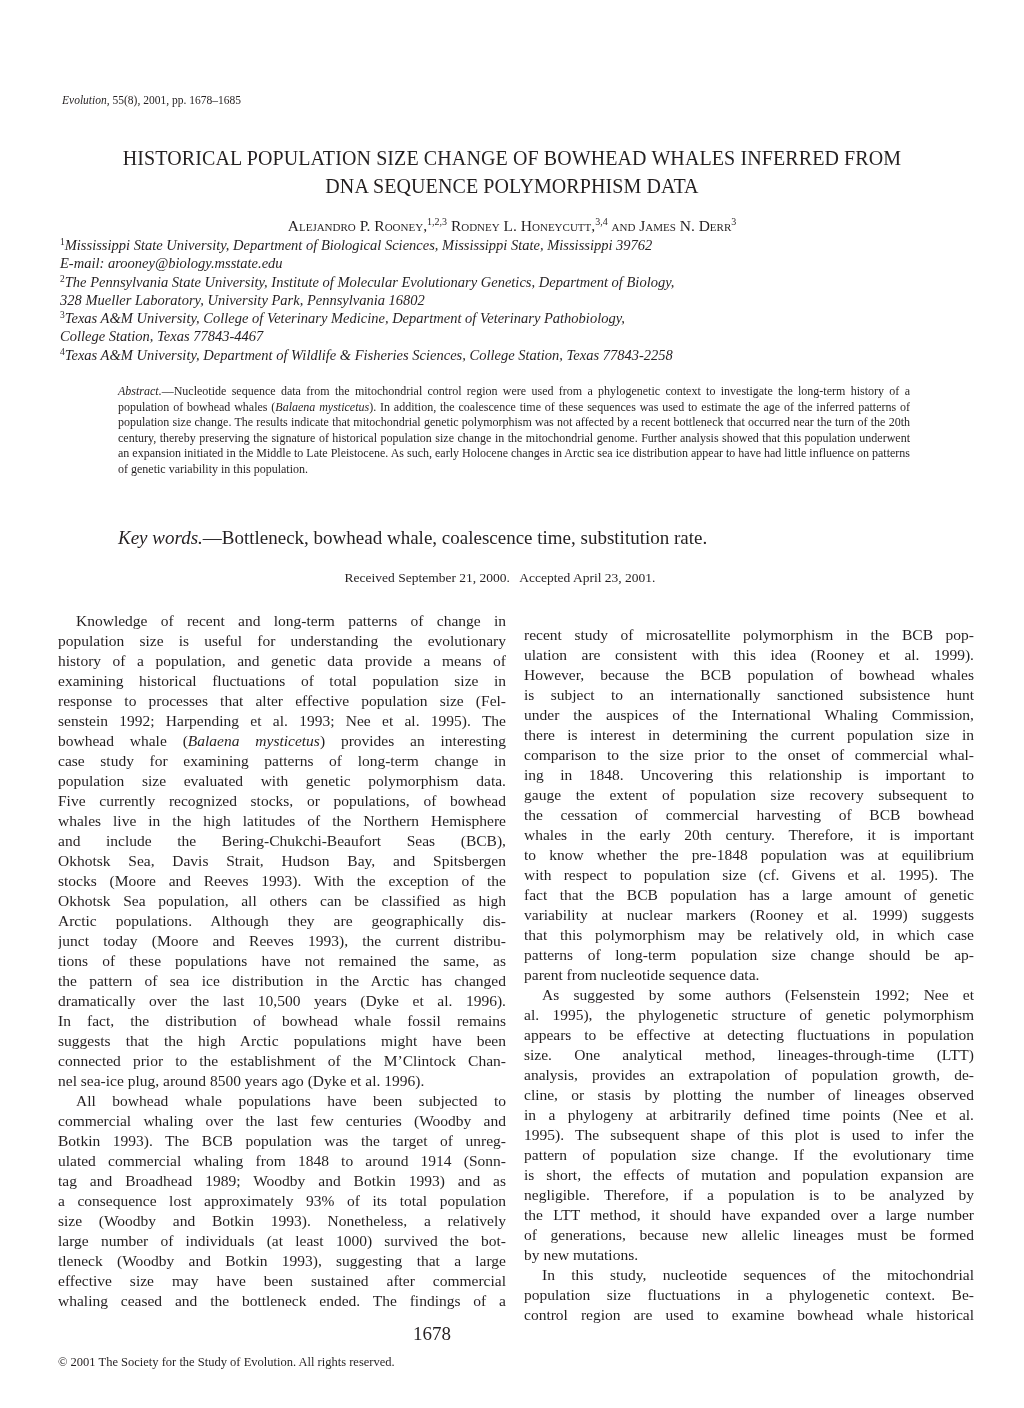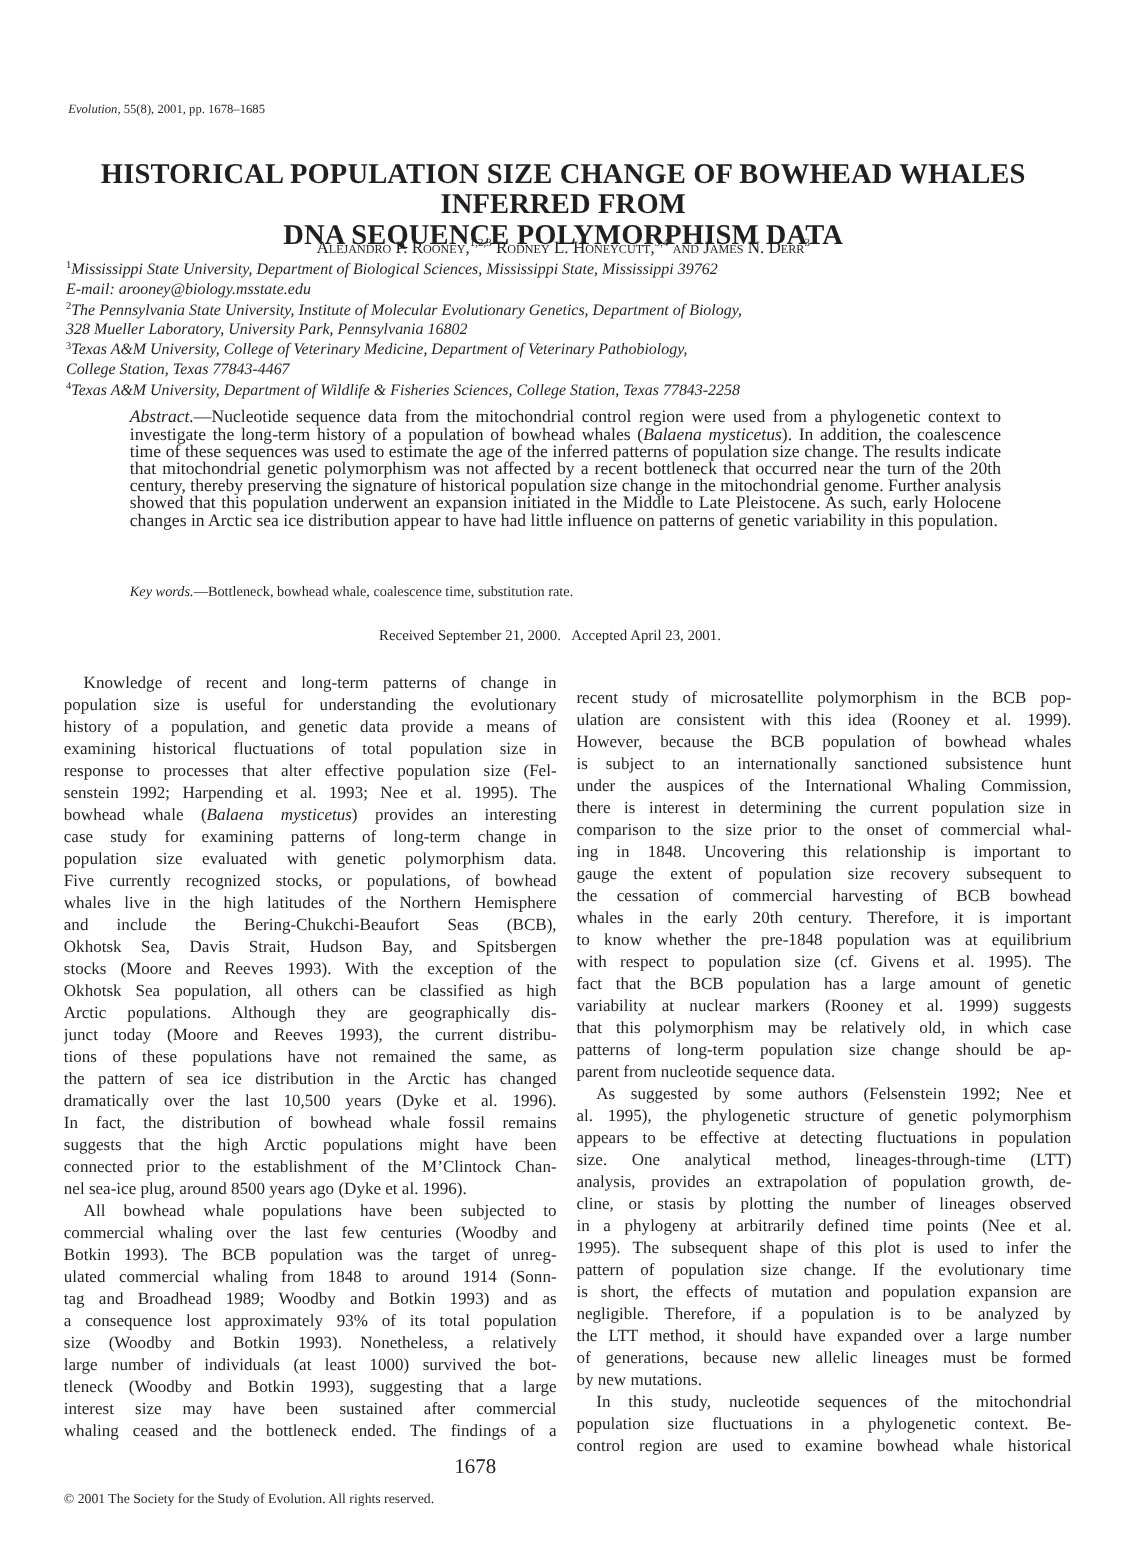--- a/index.html
+++ b/index.html
@@ -5,39 +5,39 @@
   html, body { margin: 0; padding: 0; background: #ffffff; }
   body {
     width: 1024px; height: 1408px; position: relative; overflow: hidden;
     font-family: "Liberation Serif", "DejaVu Serif", serif; color: #231f20;
   }
   .abs { position: absolute; }
   #journal-ref { left: 62px; top: 94px; font-size: 11.5px; }
   #journal-ref .jname { font-style: italic; }
   #title {
     left: 40px; width: 944px; top: 144px; text-align: center;
-    font-size: 26px; line-height: 28px; letter-spacing: 0.1px; font-weight: bold;
+    font-size: 20px; line-height: 28px; letter-spacing: 0.1px;
   }
   #authors {
     left: 60px; width: 904px; top: 216px; text-align: center;
     font-size: 15.5px; line-height: 19px; font-variant: small-caps;
   }
   #authors sup { font-size: 10px; font-variant: normal; vertical-align: 6px; line-height: 0; }
   #affils {
     left: 60px; width: 904px; top: 236px; text-align: left;
     font-size: 14.5px; line-height: 18.3px; font-style: italic;
   }
   #affils sup { font-size: 9.5px; vertical-align: 5px; line-height: 0; font-style: normal; }
   #abstract {
-    left: 118px; width: 792px; top: 372px;
-    font-size: 16px; line-height: 15.6px; text-align: justify;
+    left: 118px; width: 792px; top: 384px;
+    font-size: 12px; line-height: 15.6px; text-align: justify;
   }
   #abstract .lab { font-style: italic; }
   #keywords {
-    left: 118px; width: 792px; top: 530px; font-size: 13px; line-height: 15.6px;
+    left: 118px; width: 792px; top: 530px; font-size: 19px; line-height: 15.6px;
   }
   #keywords .lab { font-style: italic; }
   #received { left: 0; width: 1000px; top: 570px; text-align: center; font-size: 13.5px; }
   .col { width: 448px; font-size: 15.5px; }
   .col .line {
     height: 20px; line-height: 20px; white-space: nowrap;
     text-align: justify; text-align-last: justify; overflow: hidden;
   }
   .col .line.last { text-align-last: left; }
   .col .line.indent { padding-left: 18px; }
@@ -110,21 +110,21 @@
     <div class="line last">nel sea-ice plug, around 8500 years ago (Dyke et al. 1996).</div>
     <div class="line indent">All bowhead whale populations have been subjected to</div>
     <div class="line">commercial whaling over the last few centuries (Woodby and</div>
     <div class="line">Botkin 1993). The BCB population was the target of unreg-</div>
     <div class="line">ulated commercial whaling from 1848 to around 1914 (Sonn-</div>
     <div class="line">tag and Broadhead 1989; Woodby and Botkin 1993) and as</div>
     <div class="line">a consequence lost approximately 93% of its total population</div>
     <div class="line">size (Woodby and Botkin 1993). Nonetheless, a relatively</div>
     <div class="line">large number of individuals (at least 1000) survived the bot-</div>
     <div class="line">tleneck (Woodby and Botkin 1993), suggesting that a large</div>
-    <div class="line">interest size may have been sustained after commercial</div>
+    <div class="line">effective size may have been sustained after commercial</div>
     <div class="line">whaling ceased and the bottleneck ended. The findings of a</div>
   </div>
 <div id="col-right" class="abs col">
     <div class="line">recent study of microsatellite polymorphism in the BCB pop-</div>
     <div class="line">ulation are consistent with this idea (Rooney et al. 1999).</div>
     <div class="line">However, because the BCB population of bowhead whales</div>
     <div class="line">is subject to an internationally sanctioned subsistence hunt</div>
     <div class="line">under the auspices of the International Whaling Commission,</div>
     <div class="line">there is interest in determining the current population size in</div>
     <div class="line">comparison to the size prior to the onset of commercial whal-</div>

